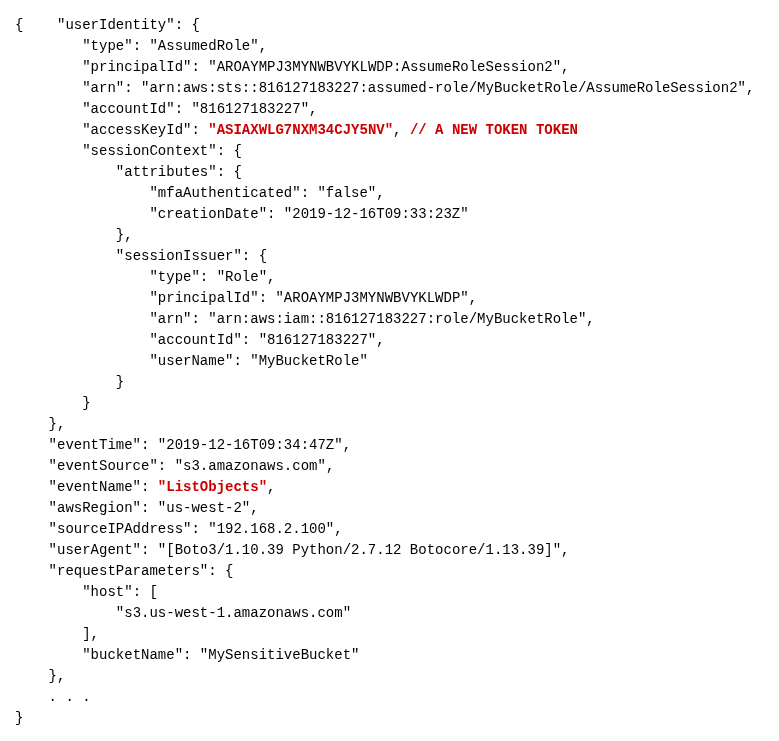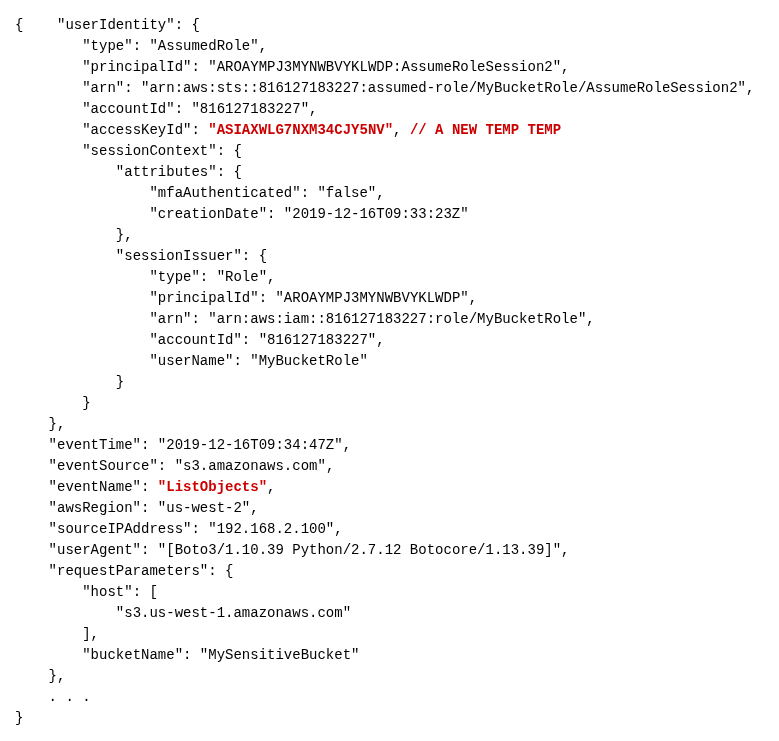--- a/index.html
+++ b/index.html
@@ -26,21 +26,21 @@
     }
   </style>
 </head>
 <body>
 
 <pre><span>{    "userIdentity": {
         "type": </span><span>"AssumedRole"</span><span>,
         "principalId": </span><span>"AROAYMPJ3MYNWBVYKLWDP:AssumeRoleSession2"</span><span>,
         "arn": </span><span>"arn:aws:sts::816127183227:assumed-role/MyBucketRole/AssumeRoleSession2"</span><span>,
         "accountId": </span><span>"816127183227"</span><span>,
-        "accessKeyId": </span><span class="highlight">"ASIAXWLG7NXM34CJY5NV"</span><span>, </span><span class="highlight">// A NEW TEMP TEMP</span><span>
+        "accessKeyId": </span><span class="highlight">"ASIAXWLG7NXM34CJY5NV"</span><span>, </span><span class="highlight">// A NEW TOKEN TOKEN</span><span>
         "sessionContext": {
             "attributes": {
                 "mfaAuthenticated": </span><span>"false"</span><span>,
                 "creationDate": </span><span>"2019-12-16T09:33:23Z"</span><span>
             },
             "sessionIssuer": {
                 "type": </span><span>"Role"</span><span>,
                 "principalId": </span><span>"AROAYMPJ3MYNWBVYKLWDP"</span><span>,
                 "arn": </span><span>"arn:aws:iam::816127183227:role/MyBucketRole"</span><span>,
                 "accountId": </span><span>"816127183227"</span><span>,

